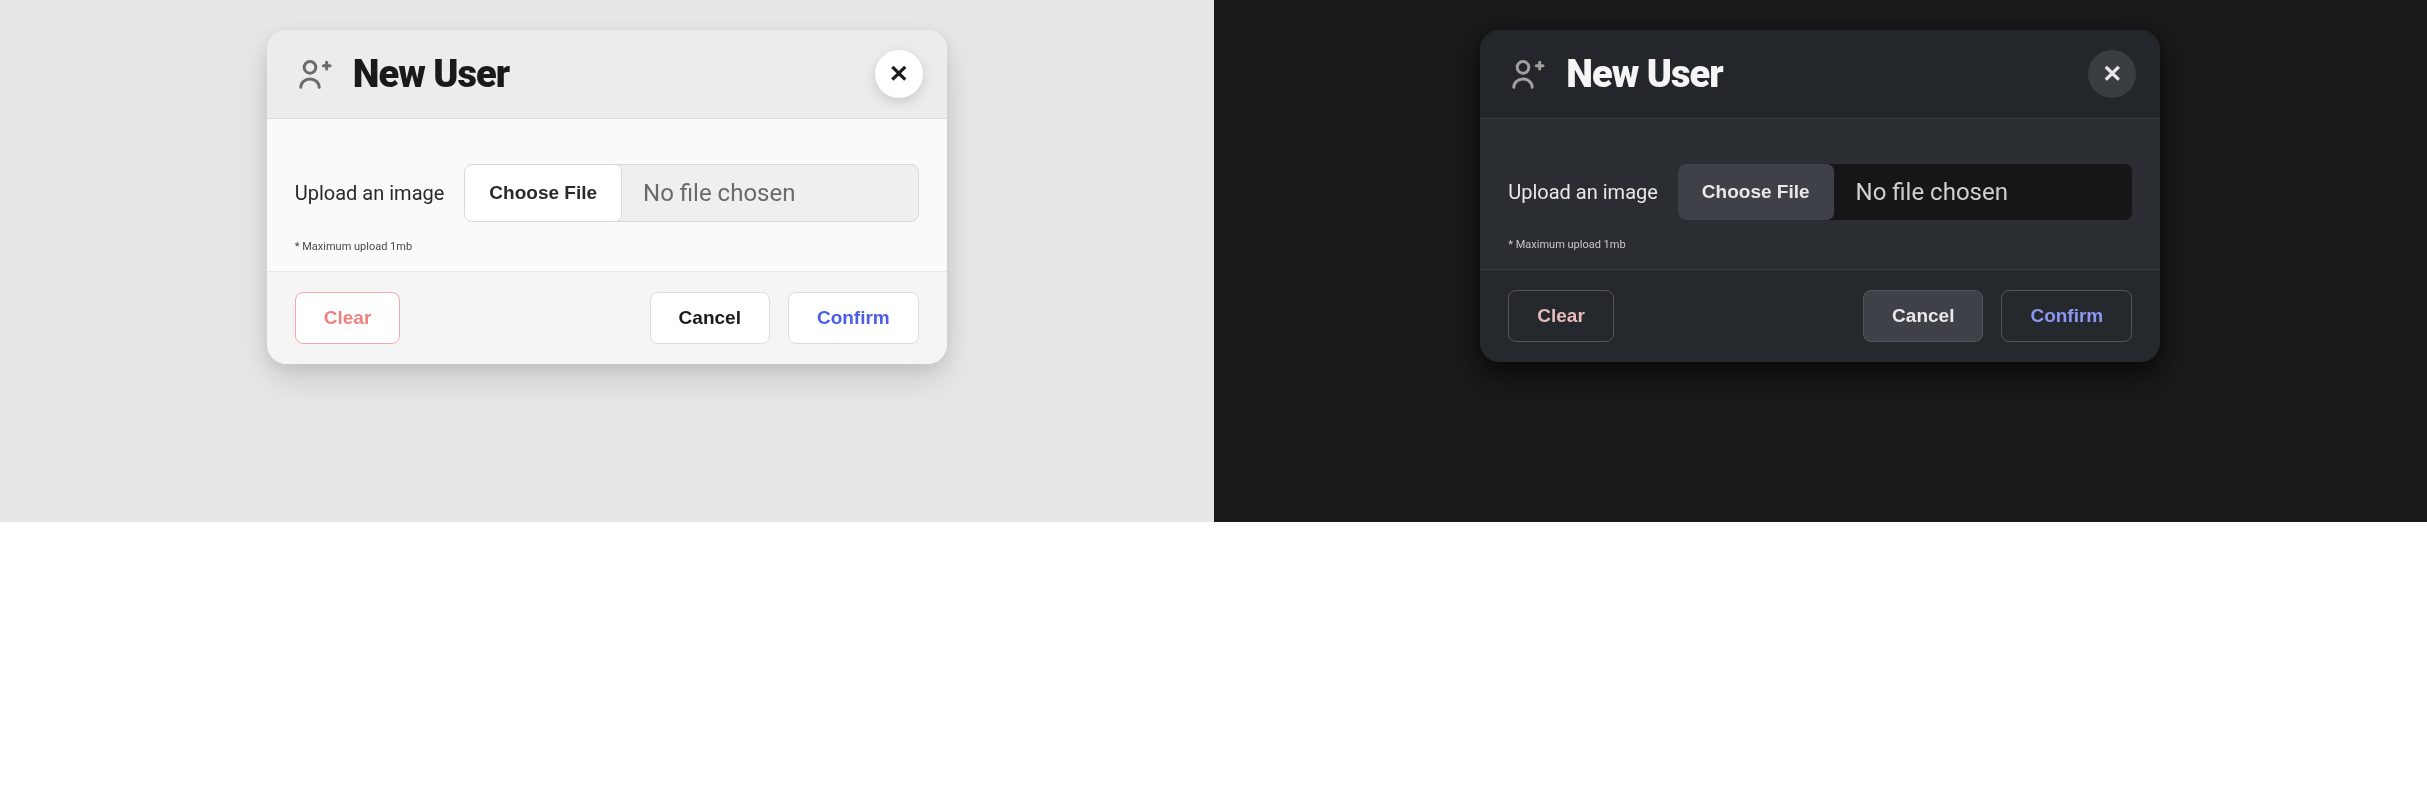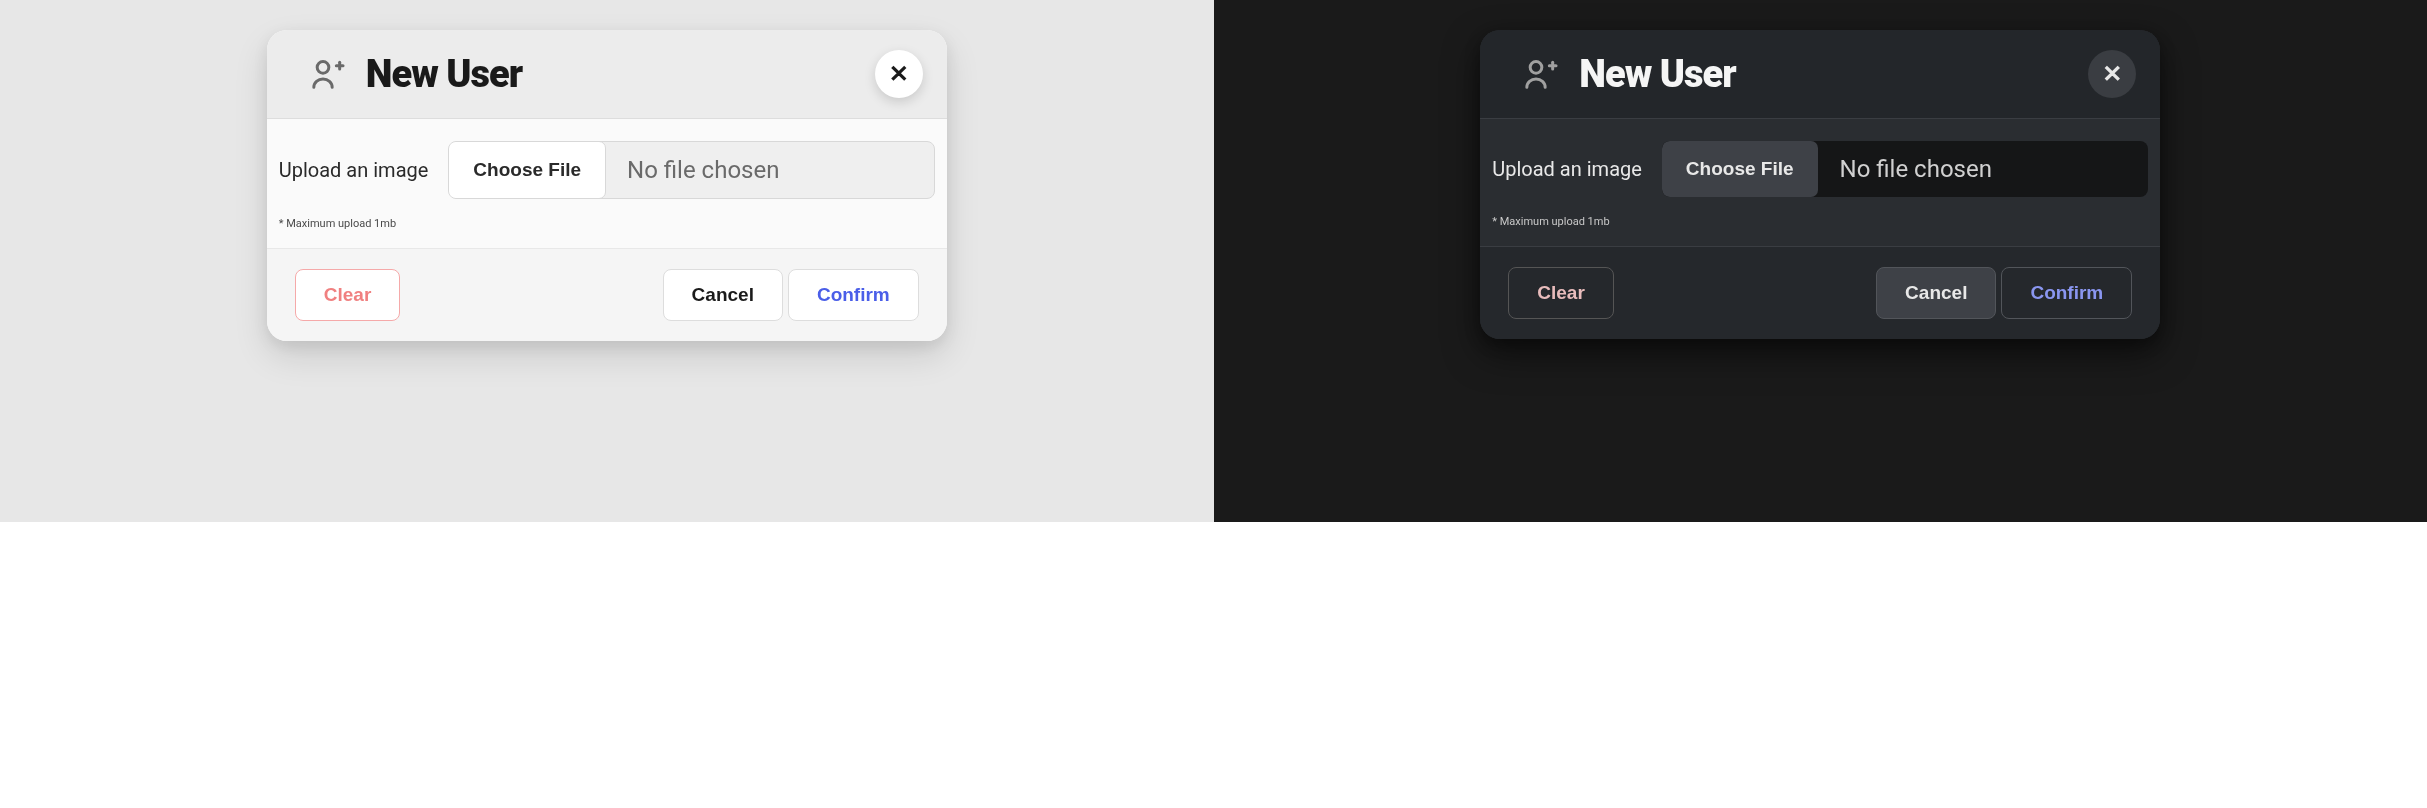--- a/index.html
+++ b/index.html
@@ -43,21 +43,21 @@
     }
 
     .dark .card {
       background: #2a2d31;
       box-shadow: 0 15px 35px rgba(0,0,0,0.5), 0 5px 15px rgba(0,0,0,0.3);
     }
 
     .card-header {
       display: flex;
       align-items: center;
-      padding: 22px 41px;
+      padding: 22px 28px;
       position: relative;
     }
 
     .light .card-header {
       background: #ececec;
       border-bottom: 1px solid #ddd;
     }
 
     .dark .card-header {
       background: #23262a;
@@ -114,21 +114,22 @@
       box-shadow: 0 4px 12px rgba(0,0,0,0.15);
       color: #1a1a1a;
     }
 
     .dark .close-btn {
       background: #3a3d42;
       color: #e8e8e8;
     }
 
     .card-body {
-      padding: 22px 12px 18px;
+      padding: 22px 28px 18px;
+      margin-top: 23px;
     }
 
     .upload-row {
       display: flex;
       align-items: center;
       gap: 20px;
     }
 
     .upload-label {
       font-size: 20px;
@@ -207,21 +208,21 @@
     }
 
     .dark .hint {
       color: #c8c8c8;
     }
 
     .card-footer {
       padding: 20px 28px;
       display: flex;
       align-items: flex-start;
-      gap: 5px;
+      gap: 18px;
     }
 
     .light .card-footer {
       background: #f5f5f5;
       border-top: 1px solid #e8e8e8;
     }
 
     .dark .card-footer {
       background: #25282c;
       border-top: 1px solid #3a3d42;

